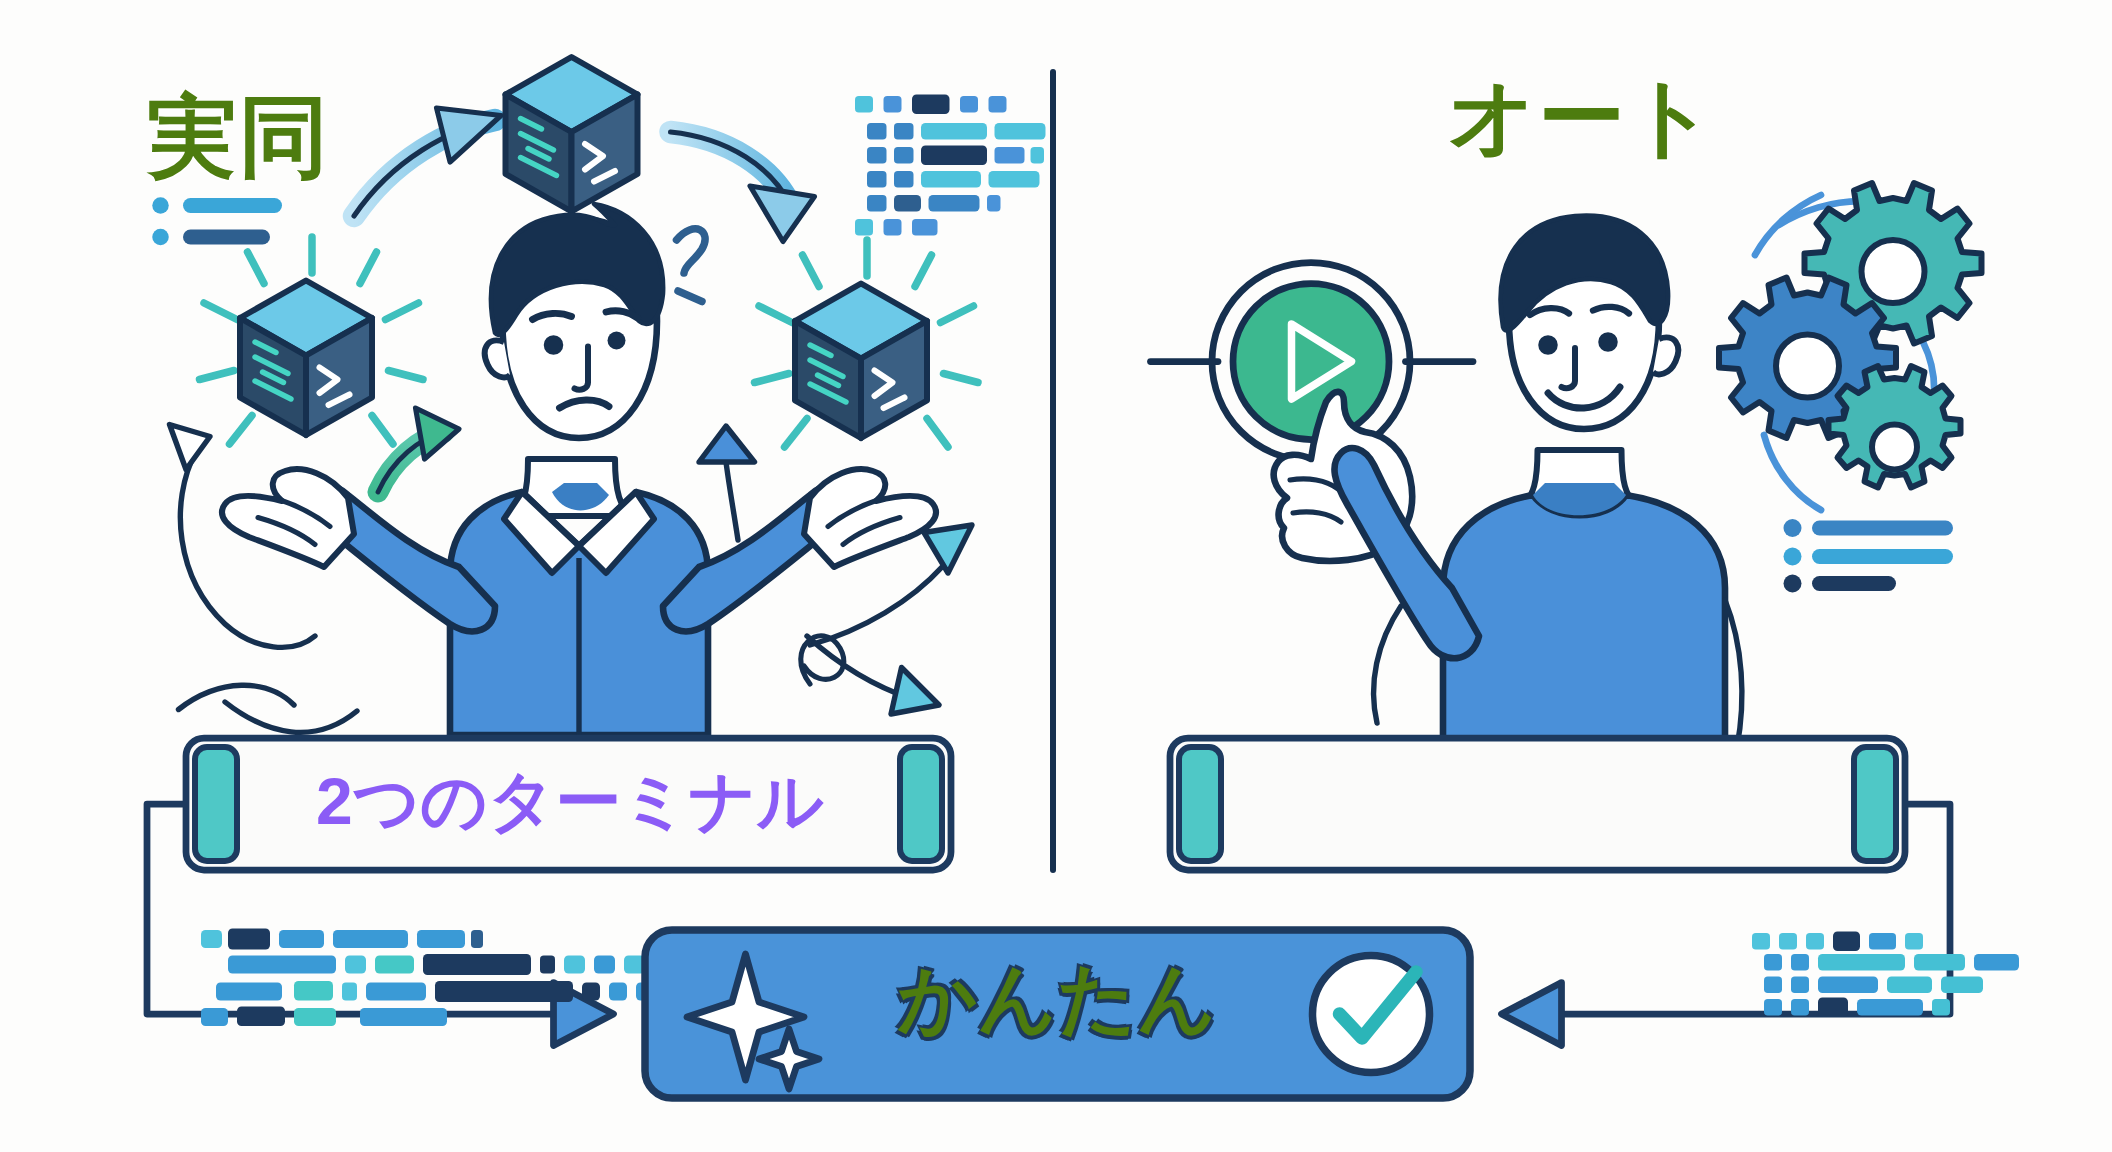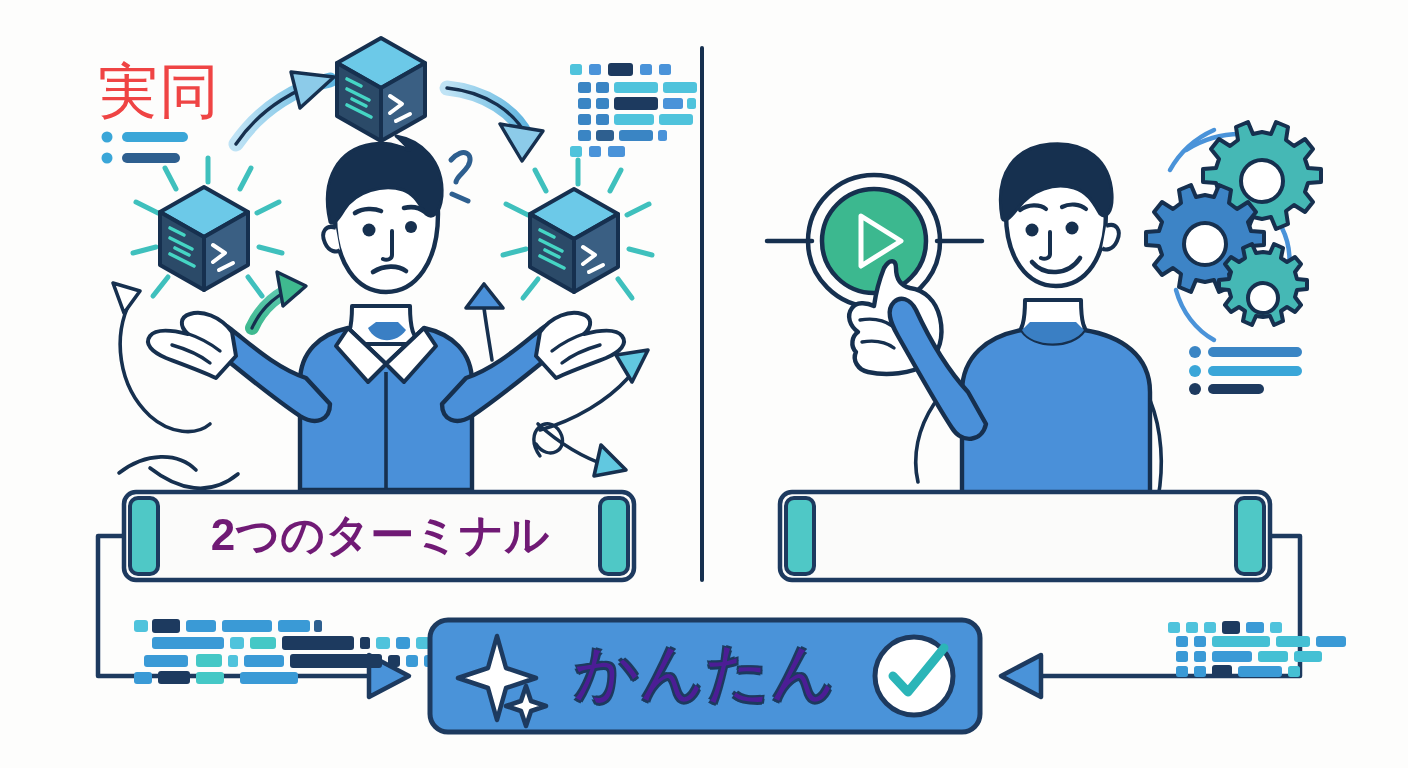--- a/index.html
+++ b/index.html
@@ -10,48 +10,48 @@
     position:relative;
     width:1408px;height:768px;
     background:#fdfdfc;
     overflow:hidden;
   }
   #art{position:absolute;left:0;top:0;width:1408px;height:768px;}
 
   
   .hdr{
     position:absolute;
-    color:#ef4444;
-    font-weight:normal;
+    color:#4d7c0f;
+    font-weight:bold;
     letter-spacing:1px;
     white-space:nowrap;
     text-shadow:0 1px 0 rgba(255,255,255,.9);
   }
   #hdr-left{left:98px;top:52px;font-size:60px;}
   #hdr-right{left:965px;top:40px;font-size:58px;}
 
   .banner-label{
     position:absolute;
-    color:#701a75;
+    color:#8b5cf6;
     font-weight:bold;
     font-size:44px;
     white-space:nowrap;
     text-align:center;
     line-height:1;
   }
   #lbl-left{left:150px;top:513px;width:460px;}
   #lbl-right{left:800px;top:513px;width:440px;}
 
   #lbl-center{
     position:absolute;
     left:430px;top:640px;width:550px;
     text-align:center;
-    color:#4c1d95;
-    font-weight:normal;
-    font-size:64px;
+    color:#4d7c0f;
+    font-weight:bold;
+    font-size:52px;
     white-space:nowrap;
     line-height:1;
     text-shadow:
       -2px -2px 0 #1d3a5f, 2px -2px 0 #1d3a5f,
       -2px  2px 0 #1d3a5f, 2px  2px 0 #1d3a5f,
        0   3px 0 #1d3a5f;
   }
 </style>
 </head>
 <body>
@@ -437,18 +437,19 @@
       </g>
       <g>
         <circle cx="914" cy="676" r="39" fill="#ffffff" stroke="#1d3a5f" stroke-width="5"></circle>
         <path d="M893 676 L908 692 L944 648" fill="none" stroke="#2bb5b8" stroke-width="9" stroke-linecap="round" stroke-linejoin="round"></path>
       </g>
     </g>
   </svg>
 
   <div class="hdr" id="hdr-left">実同</div>
 
+  <div class="hdr" id="hdr-right">オート</div>
 
   <div class="banner-label" id="lbl-left">2つのターミナル</div>
 
 
   <div id="lbl-center">かんたん</div>
 </div>
 
 </body></html>

